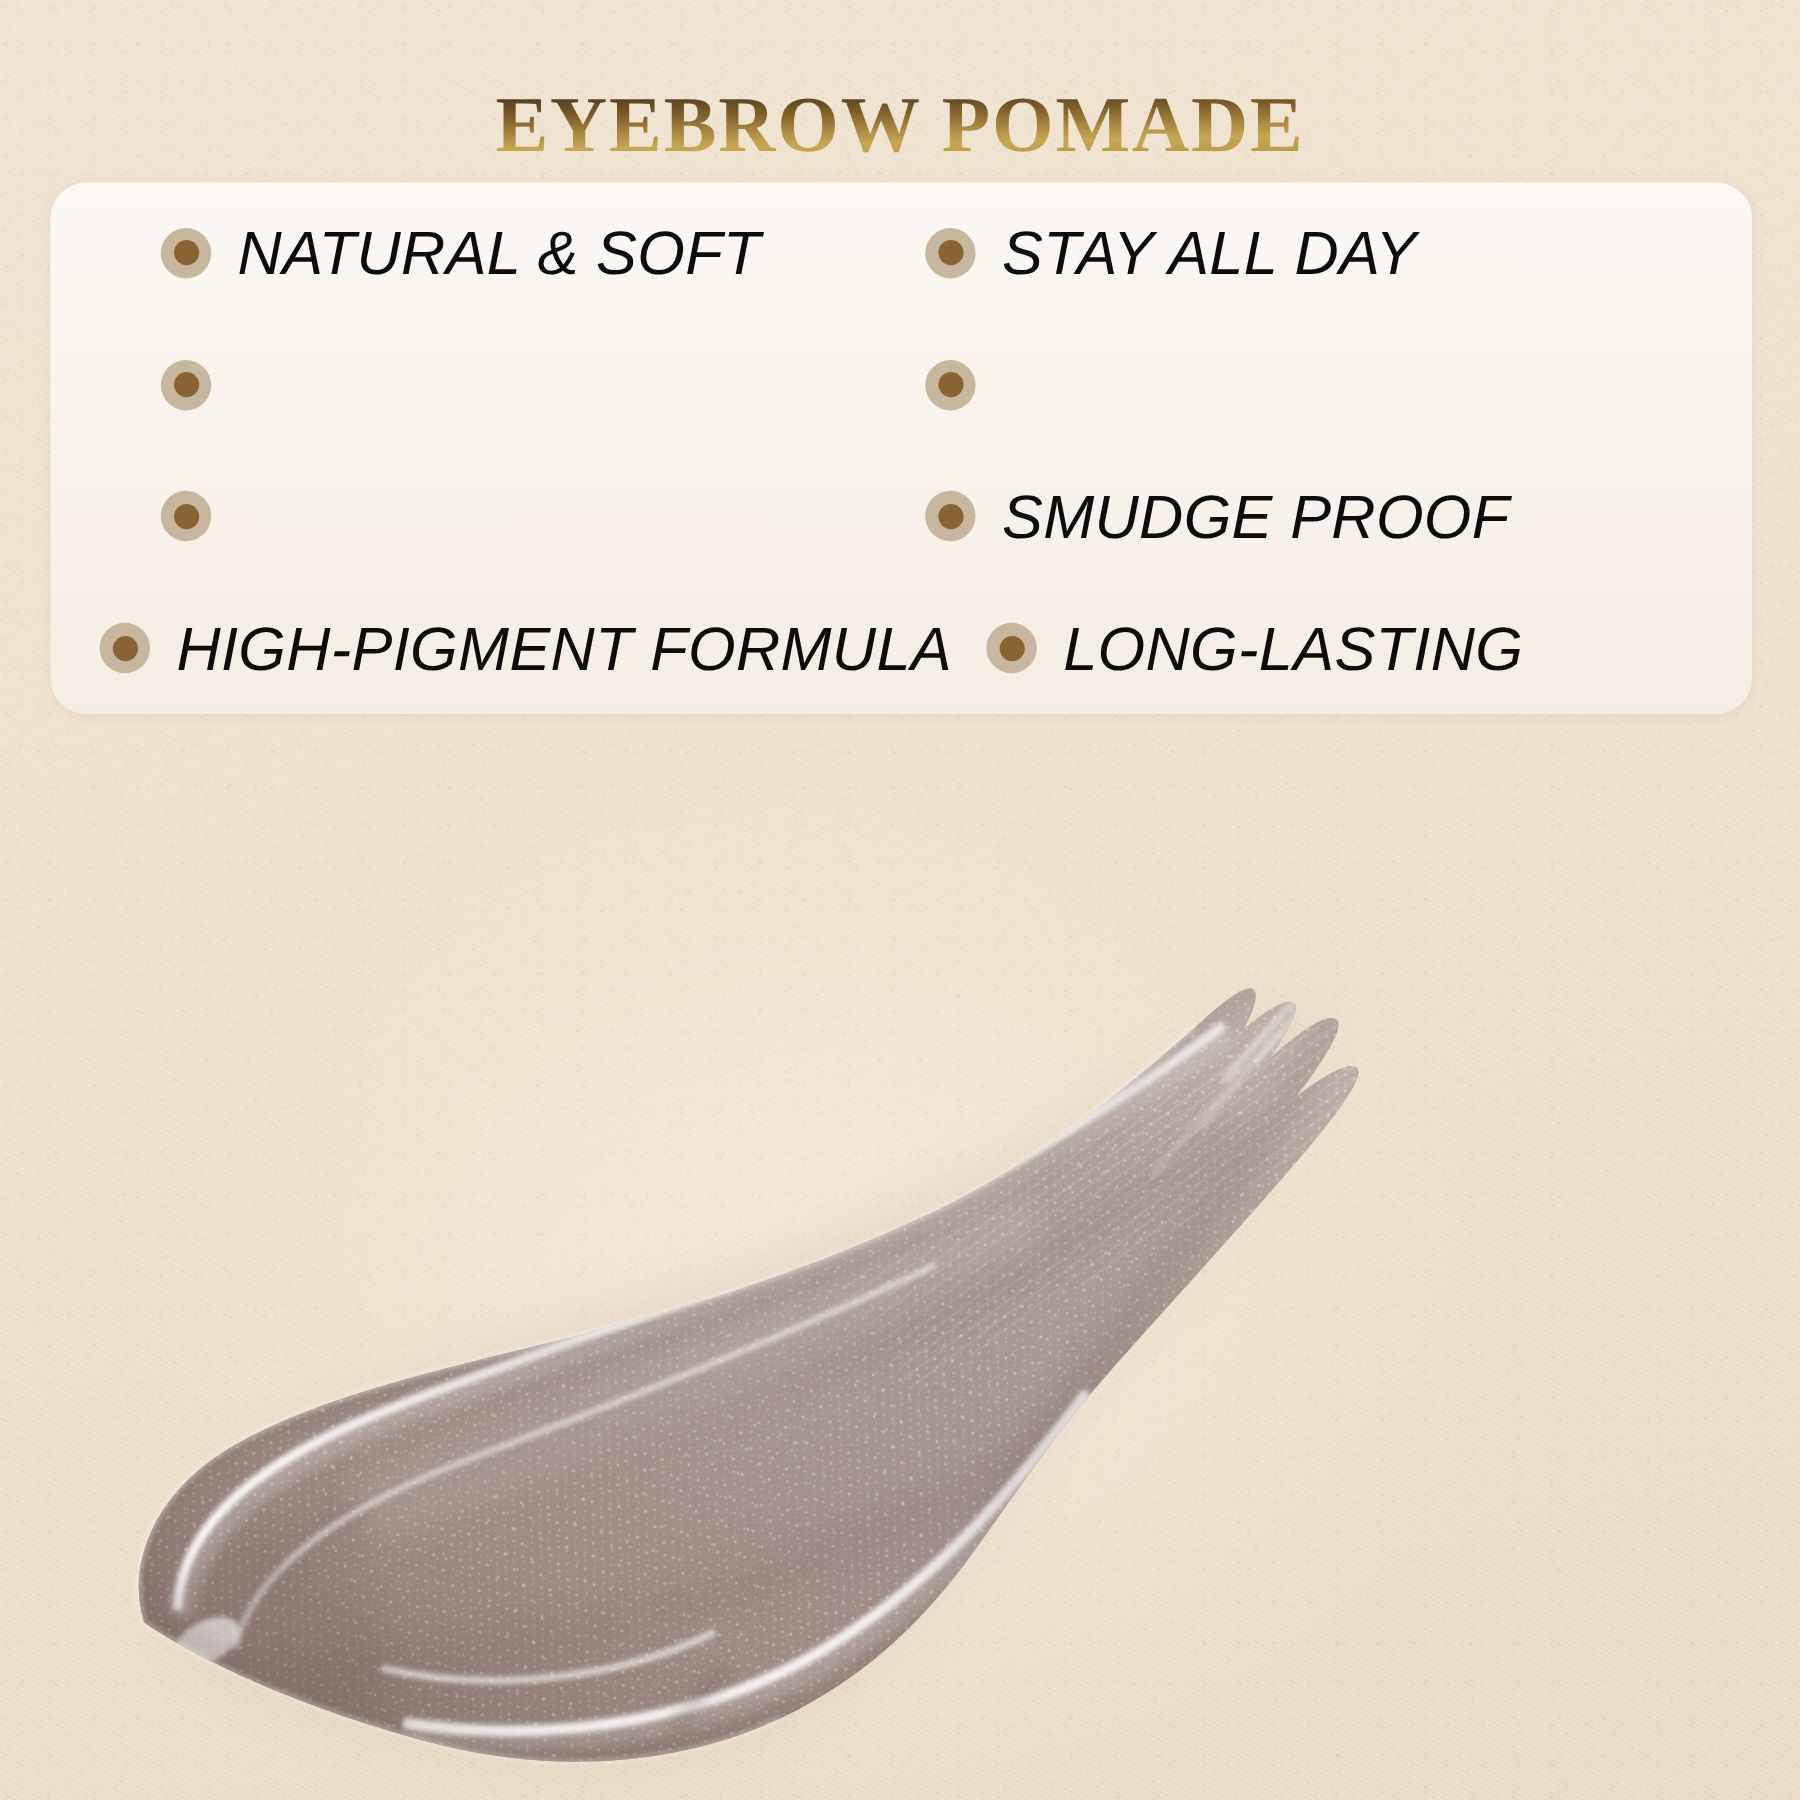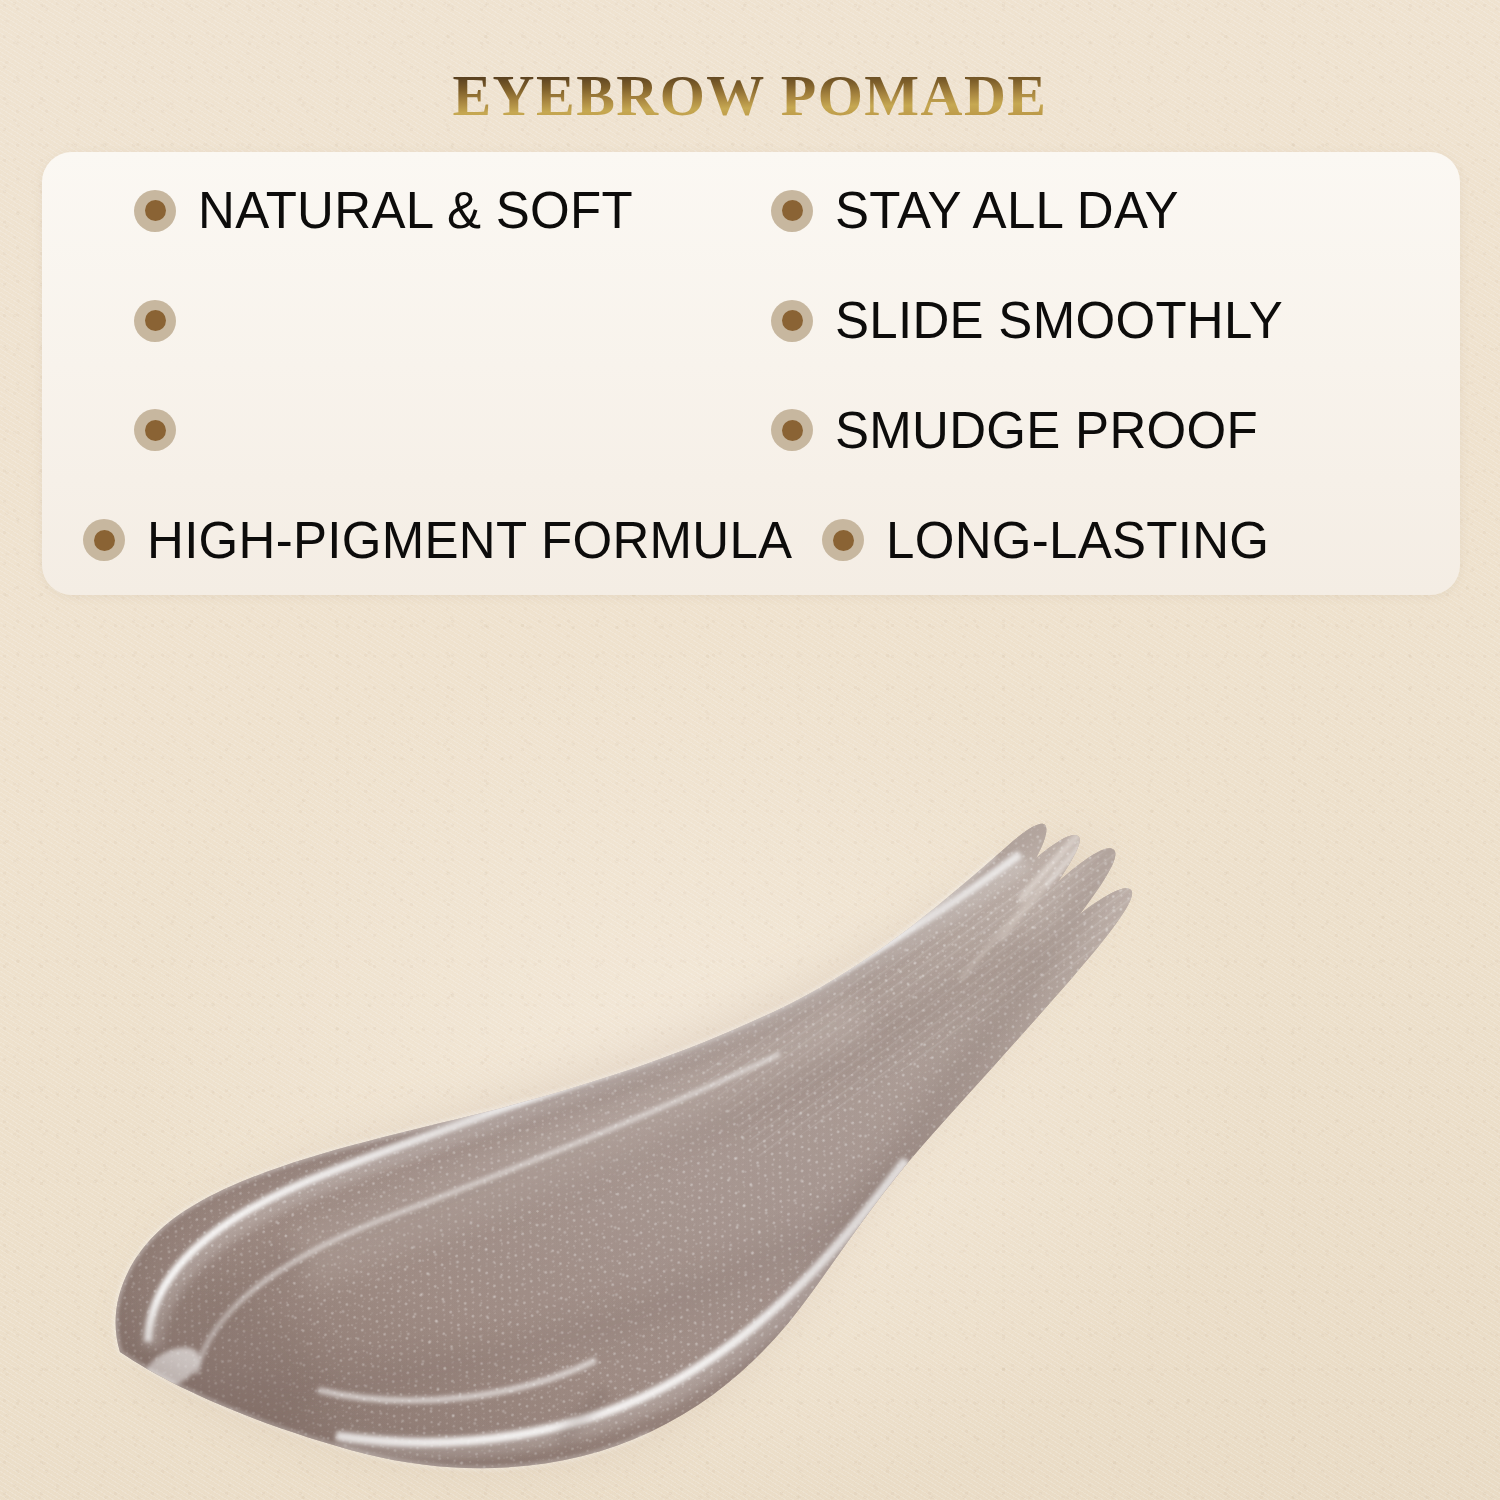--- a/index.html
+++ b/index.html
@@ -60,21 +60,21 @@
     top: 28px;
     left: 0;
     width: 1500px;
     text-align: center;
     z-index: 6;
   }
   #title {
     display: inline-block;
     font-family: "Liberation Serif", "DejaVu Serif", serif;
     font-weight: 700;
-    font-size: 58px;
+    font-size: 66px;
     line-height: 1;
     letter-spacing: 1.5px;
     background-image: linear-gradient(179deg,
         #3C2A16 0%,
         #5A4120 16%,
         #7E5F2A 34%,
         #A88640 52%,
         #C6A852 68%,
         #BE9C4A 82%,
         #A98A3E 100%);
@@ -135,20 +135,21 @@
     background: #8A6334;
   }
   .feature-label {
     font-family: "Liberation Sans", sans-serif;
     font-weight: 400;
     font-size: 51px;
     line-height: 1;
     letter-spacing: .3px;
     color: #0D0C0B;
     white-space: nowrap;
+    font-style: italic;
   }
 
   
   #swatch-stage {
     position: absolute;
     left: 0;
     top: 600px;
     width: 1500px;
     height: 900px;
     z-index: 3;
@@ -184,21 +185,20 @@
       <div class="feature-item col-right">
         <span class="bullet"></span>
         <span class="feature-label">STAY ALL DAY</span>
       </div>
 
       <div class="feature-item col-left">
         <span class="bullet"></span>
       </div>
       <div class="feature-item col-right">
         <span class="bullet"></span>
-        <span class="feature-label">SLIDE SMOOTHLY</span>
       </div>
 
       <div class="feature-item col-left">
         <span class="bullet"></span>
       </div>
       <div class="feature-item col-right">
         <span class="bullet"></span>
         <span class="feature-label">SMUDGE PROOF</span>
       </div>
 

